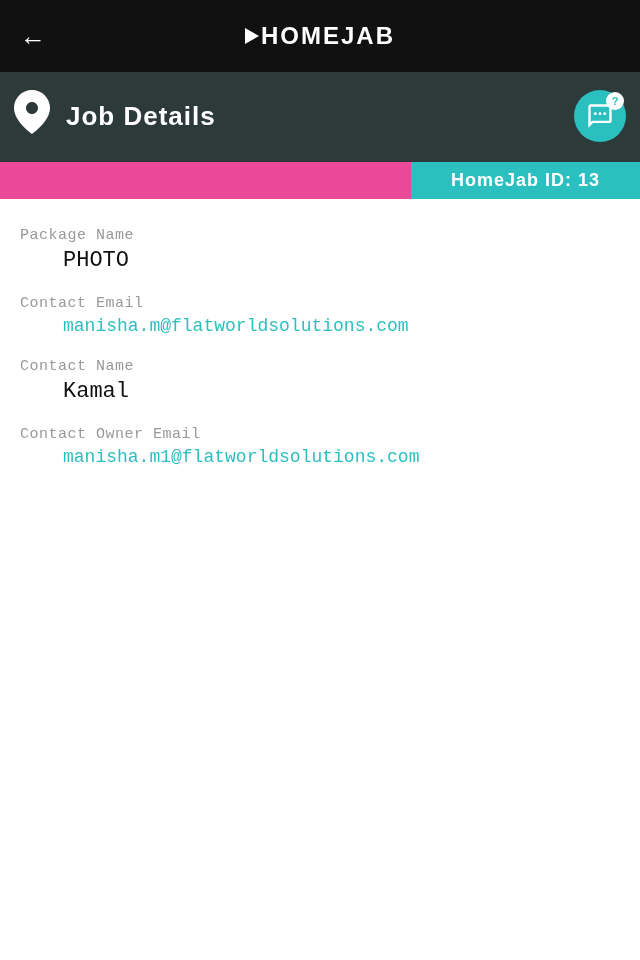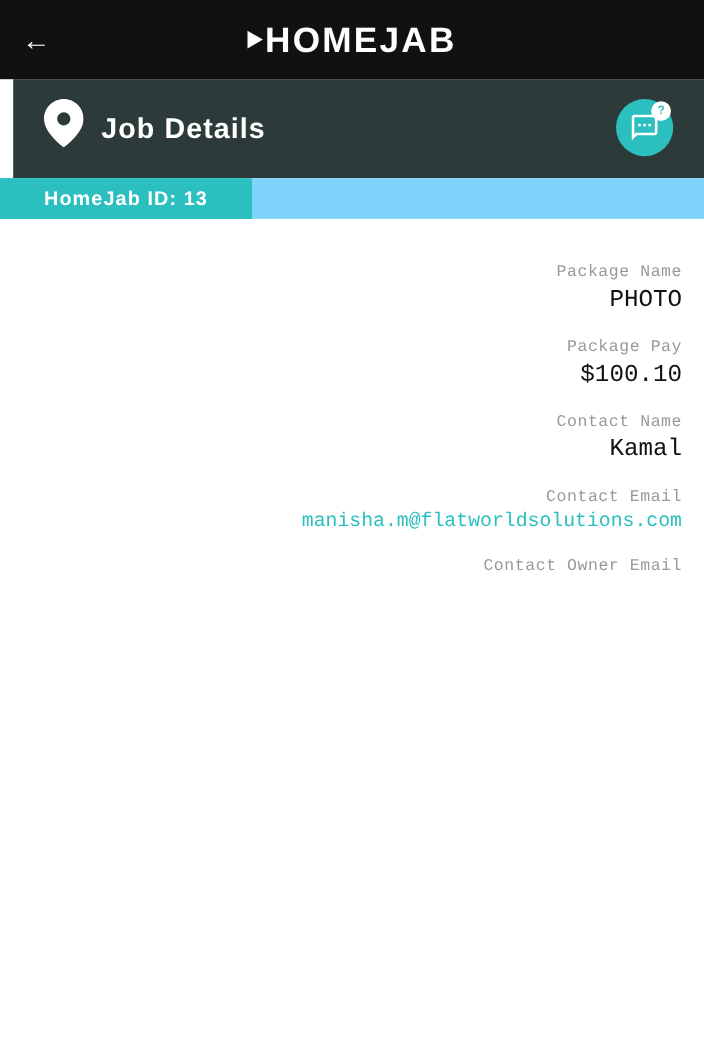--- a/index.html
+++ b/index.html
@@ -29,21 +29,21 @@
       left: 20px;
       color: #fff;
       font-size: 26px;
       cursor: pointer;
       display: flex;
       align-items: center;
     }
 
     .logo {
       color: #fff;
-      font-size: 32px;
+      font-size: 24px;
       font-weight: 300;
       letter-spacing: 2px;
     }
 
     .logo span {
       font-weight: 800;
     }
 
     .logo .play-icon {
       display: inline-block;
@@ -54,25 +54,24 @@
       border-left: 14px solid #fff;
       margin-right: 2px;
       vertical-align: middle;
       position: relative;
       top: -2px;
     }
 
     
     .header-section {
       background: #2d3a3a;
-      padding: 18px 28px 20px;
+      padding: 18px 14px 20px;
       display: flex;
       align-items: center;
       justify-content: space-between;
-      margin-left: 12px;
     }
 
     .header-left {
       display: flex;
       align-items: center;
       gap: 16px;
     }
 
     .location-icon {
       color: #fff;
@@ -115,58 +114,58 @@
       height: 18px;
       font-size: 11px;
       font-weight: 700;
       display: flex;
       align-items: center;
       justify-content: center;
     }
 
     
     .id-badge-container {
-      background: #7dd3fc;
-      display: flex;
-      justify-content: flex-start;
+      background: #ec4899;
+      display: flex;
+      justify-content: flex-end;
       padding-bottom: 0;
     }
 
     .id-badge {
       background: #2bbfbf;
       color: #fff;
       font-size: 18px;
       font-weight: 600;
       padding: 8px 40px;
       letter-spacing: 1px;
     }
 
     
     .content {
-      padding: 40px 20px 0;
-      text-align: right;
+      padding: 28px 20px 0;
     }
 
     .field-block {
       margin-bottom: 22px;
     }
 
     .field-label {
       font-size: 15px;
       color: #999;
       font-family: 'Courier New', Courier, monospace;
       letter-spacing: 0.5px;
       margin-bottom: 4px;
     }
 
     .field-value {
       font-size: 22px;
       color: #111;
       font-family: 'Courier New', Courier, monospace;
       font-weight: 500;
+      margin-left: 43px;
     }
 
     .field-value.link {
       color: #2bbfbf;
       font-size: 18px;
     }
   </style>
 </head>
 <body>
 
@@ -202,29 +201,26 @@
 <div class="id-badge-container">
   <div class="id-badge">HomeJab ID: 13</div>
 </div>
 
 <div class="content" id="fields-container">
 <div class="field-block">
       <div class="field-label">Package Name</div>
       <div class="field-value">PHOTO</div>
     </div>
     <div class="field-block">
-      <div class="field-label">Package Pay</div>
-      <div class="field-value">$100.10</div>
+      <div class="field-label">Contact Email</div>
+      <div class="field-value link">manisha.m@flatworldsolutions.com</div>
     </div>
     <div class="field-block">
       <div class="field-label">Contact Name</div>
       <div class="field-value">Kamal</div>
     </div>
     <div class="field-block">
-      <div class="field-label">Contact Email</div>
-      <div class="field-value link">manisha.m@flatworldsolutions.com</div>
-    </div>
-    <div class="field-block">
     </div>
     <div class="field-block">
       <div class="field-label">Contact Owner Email</div>
+      <div class="field-value link">manisha.m1@flatworldsolutions.com</div>
     </div>
   </div>
 
 </body></html>

